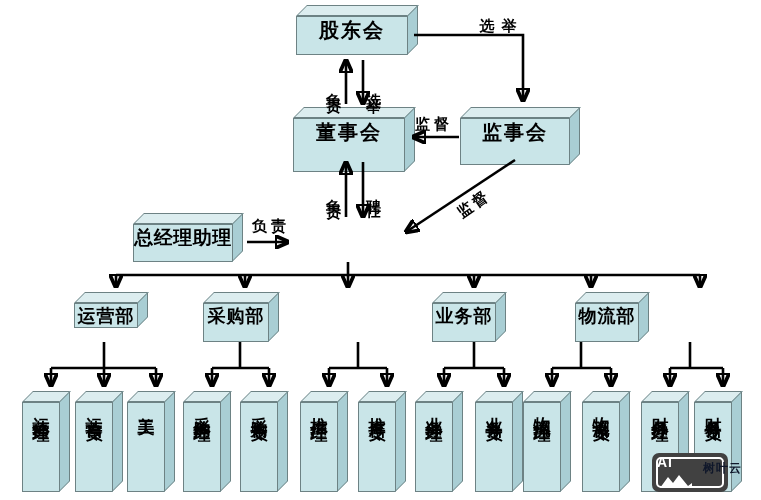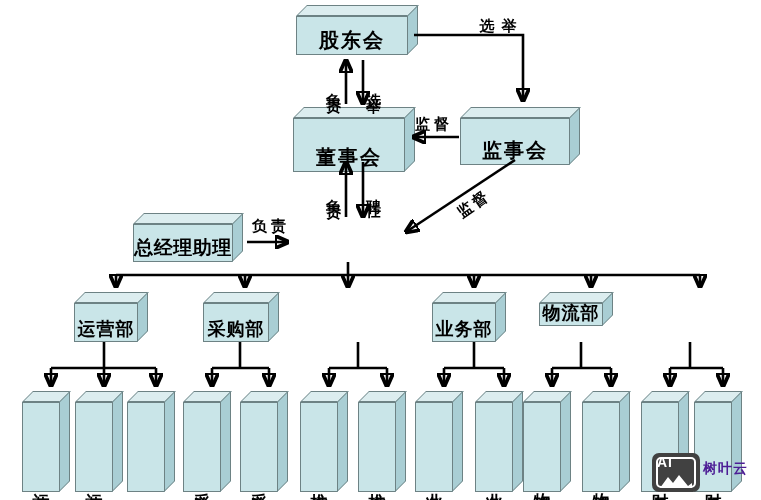--- a/index.html
+++ b/index.html
@@ -1,20 +1,20 @@
 <!DOCTYPE html>
 <html style="--box-front: #c9e5e8; --box-top: #dcedef; --box-side: #a9ced4; --box-border: #6d8284; --line: #000000;"><head>
 <meta charset="utf-8">
 <style>
   html,body{margin:0;padding:0;background:#fff;}
   .stage{position:relative;width:761px;height:500px;background:#fff;overflow:hidden;
          font-family:"Liberation Serif","DejaVu Serif",serif;color:#000;}
   
   .box{position:absolute;background:var(--box-front,#c9e5e8);border:1px solid var(--box-border,#6d8284);
-       display:flex;align-items:flex-end;justify-content:center;z-index:1;box-sizing:border-box;}
+       display:flex;align-items:flex-start;justify-content:center;z-index:1;box-sizing:border-box;}
   .box::before{content:"";position:absolute;left:-1px;top:-12px;height:11px;width:calc(100% + 2px);
        background:var(--box-top,#dcedef);border:1px solid var(--box-border,#6d8284);box-sizing:border-box;
        transform:skewX(-45deg);transform-origin:0 100%;}
   .box::after{content:"";position:absolute;top:-1px;left:100%;width:11px;height:calc(100% + 2px);
        background:var(--box-side,#a9ced4);border:1px solid var(--box-border,#6d8284);box-sizing:border-box;
        transform:skewY(-45deg);transform-origin:0 0;}
   .box .lbl{font-weight:700;white-space:nowrap;position:relative;z-index:2;}
   .node .lbl{font-size:20px;letter-spacing:2px;}
   .nodeS .lbl{font-size:19px;letter-spacing:.5px;}
   .dept .lbl{font-size:18px;letter-spacing:1px;}
@@ -24,56 +24,56 @@
   .wires path{stroke:var(--line,#000);stroke-width:2.6;fill:none;}
   
   .el{position:absolute;z-index:4;font-weight:700;font-size:15px;white-space:nowrap;
       transform:translate(-50%,-50%);}
   .el.h2{letter-spacing:7px;padding-left:7px;}
   .el.h1{letter-spacing:4px;padding-left:4px;}
   .el.v{writing-mode:vertical-rl;text-orientation:upright;letter-spacing:5px;padding-top:5px;}
   .el.r{transform:translate(-50%,-50%) rotate(-35deg);letter-spacing:3px;}
   
   .wm{position:absolute;z-index:6;left:652px;top:453px;width:110px;height:40px;}
-  .wm-badge{position:absolute;left:0;top:0;width:48px;height:39px;background:#414141;border-radius:7px;}
+  .wm-badge{position:absolute;left:0;top:0;width:48px;height:39px;background:#414141;border-radius:7px;padding-left:28px;}
   .wm-frame{position:absolute;inset:4px;border:2px solid #fff;border-radius:5px;}
   .wm-ai{position:absolute;left:5px;top:1px;color:#fff;font-family:"Liberation Sans",sans-serif;
          font-weight:700;font-size:14px;letter-spacing:1px;}
   .wm-pic{position:absolute;left:8px;bottom:4px;}
   .wm-label{position:absolute;left:51px;top:7px;font-family:"Liberation Sans",sans-serif;
-            font-size:14px;font-weight:700;color:#4c1d95;letter-spacing:1px;}
+            font-size:12px;font-weight:700;color:#0f172a;letter-spacing:1px;}
 </style>
 </head>
 <body>
 
 <div class="stage">
 
   <div class="box node" style="left:296px;top:16px;width:112px;height:39px">
       <span class="lbl">股东会</span>
     </div>
   <div class="box node" style="left:293px;top:118px;width:112px;height:54px">
       <span class="lbl">董事会</span>
     </div>
   <div class="box node" style="left:460px;top:118px;width:110px;height:47px">
       <span class="lbl">监事会</span>
     </div>
   <div class="box nodeS" style="left:133px;top:224px;width:100px;height:38px">
       <span class="lbl">总经理助理</span>
     </div>
 
-  <div class="box dept" style="left:74px;top:303px;width:64px;height:39px">
+  <div class="box dept" style="left:74px;top:303px;width:64px;height:25px">
       <span class="lbl">运营部</span>
     </div>
   <div class="box dept" style="left:203px;top:303px;width:66px;height:39px">
       <span class="lbl">采购部</span>
     </div>
   <div class="box dept" style="left:432px;top:303px;width:64px;height:39px">
       <span class="lbl">业务部</span>
     </div>
-  <div class="box dept" style="left:539px;top:303px;width:64px;height:23px">
+  <div class="box dept" style="left:575px;top:303px;width:64px;height:39px">
       <span class="lbl">物流部</span>
     </div>
 
   <div class="box pos" style="left:22px;top:402px;width:38px;height:90px">
       <span class="lbl">运营经理</span>
     </div>
   <div class="box pos" style="left:75px;top:402px;width:38px;height:90px">
       <span class="lbl">运营专员</span>
     </div>
   <div class="box pos" style="left:127px;top:402px;width:38px;height:90px">

